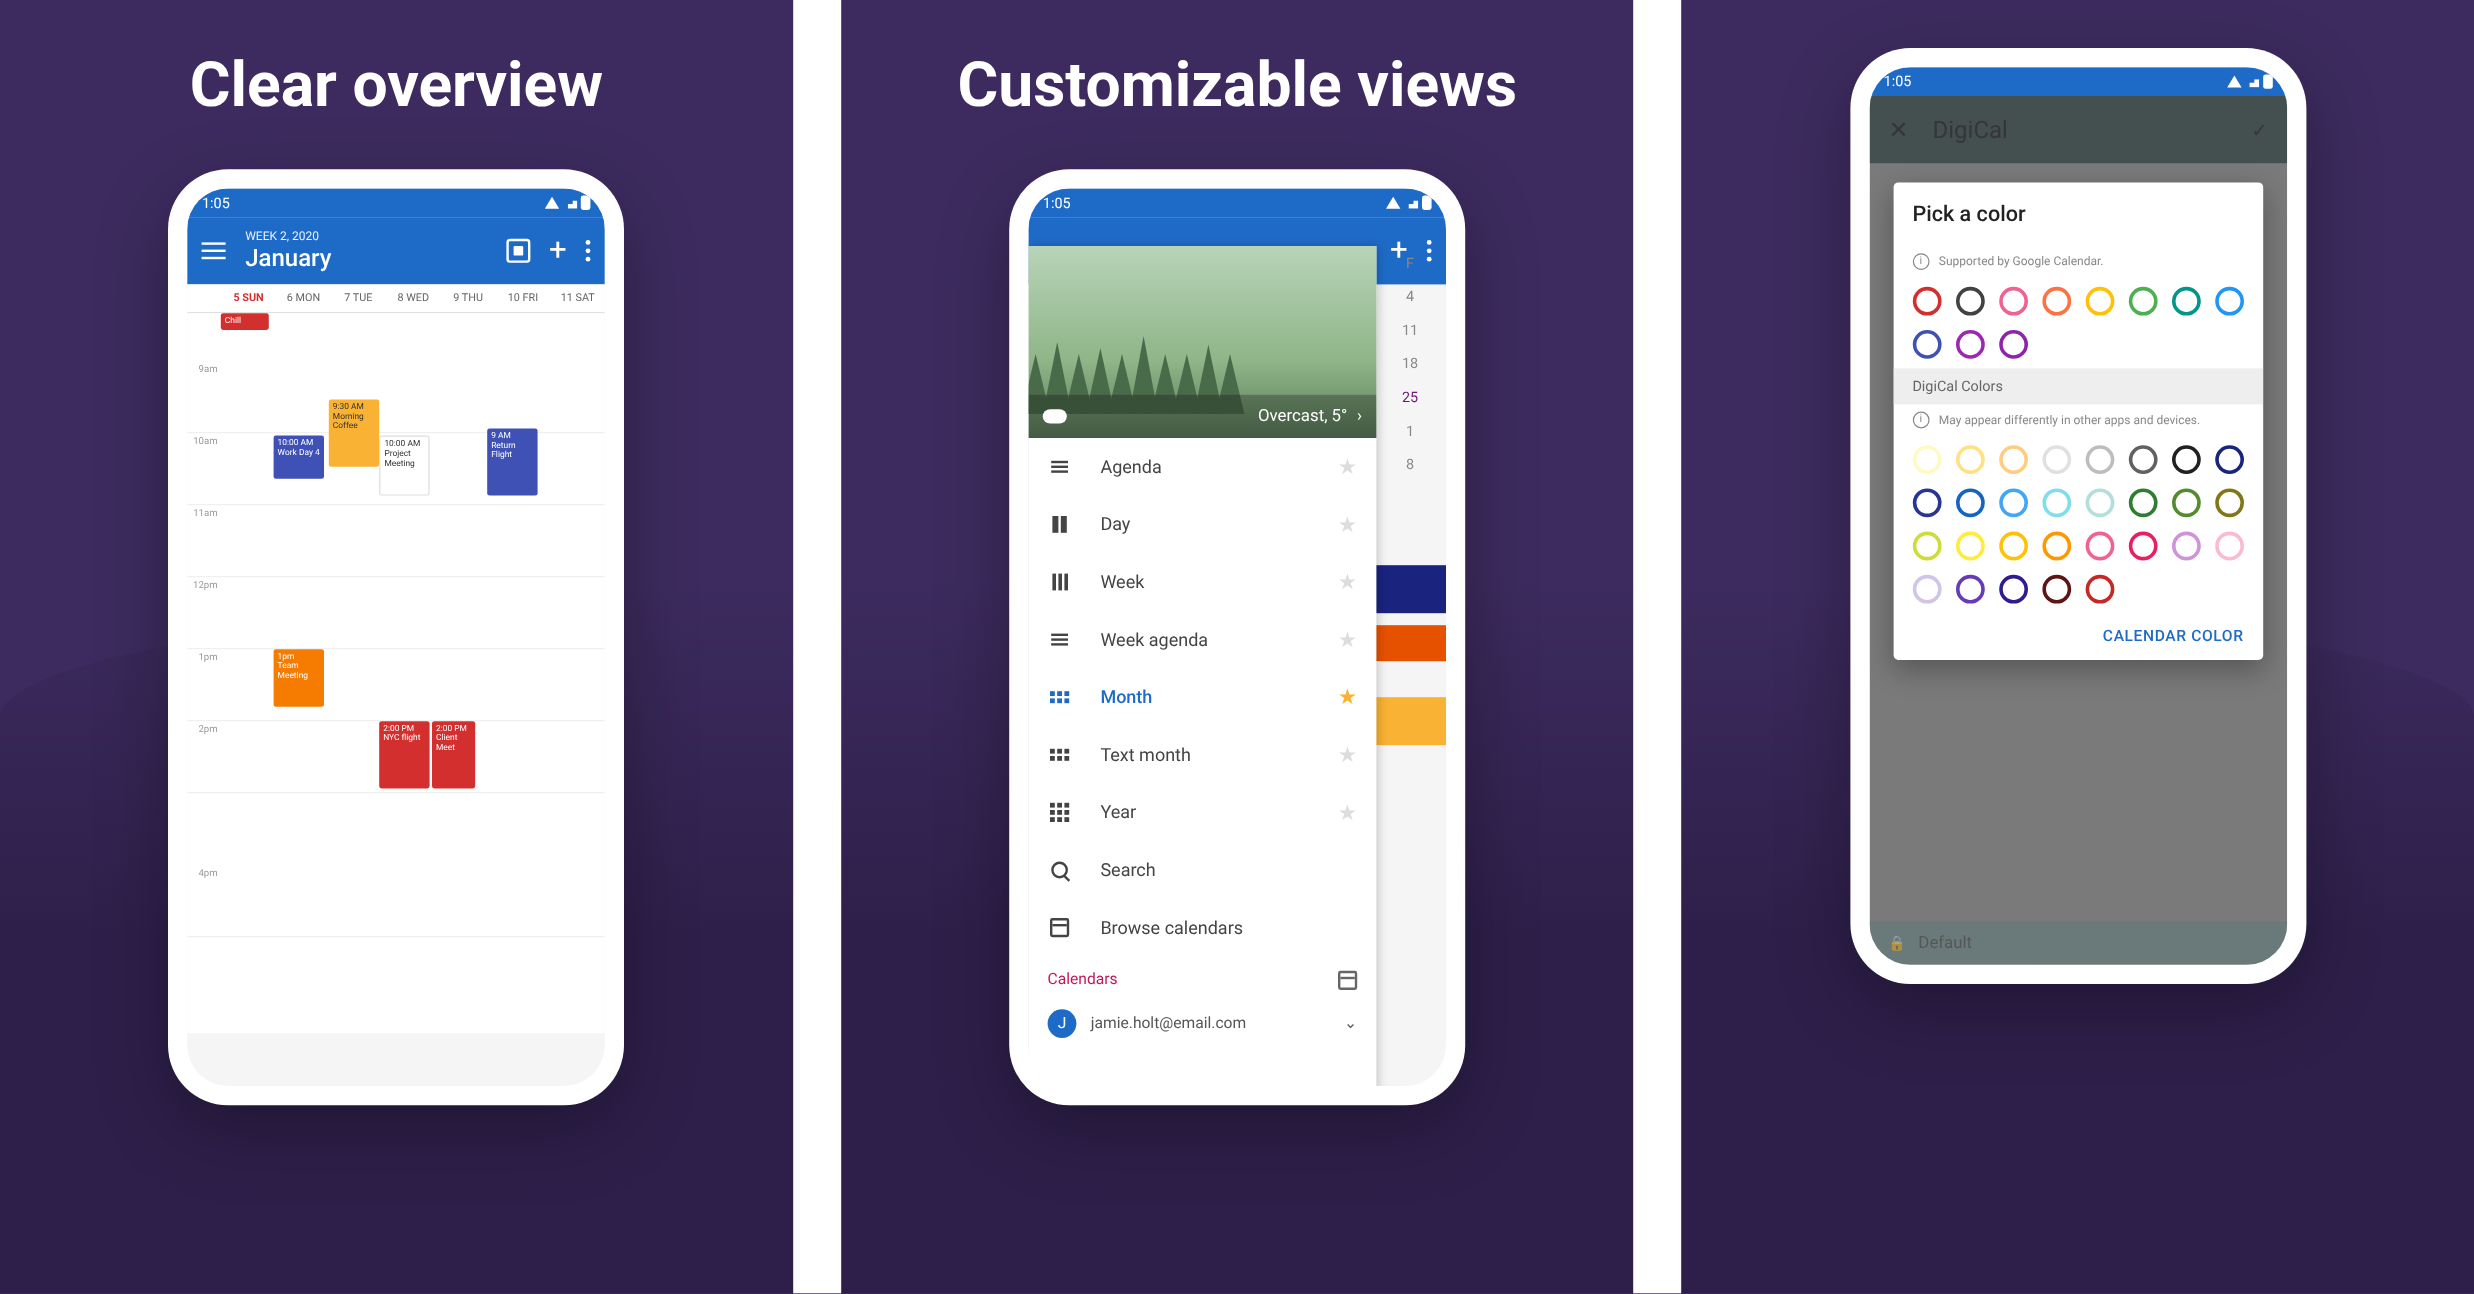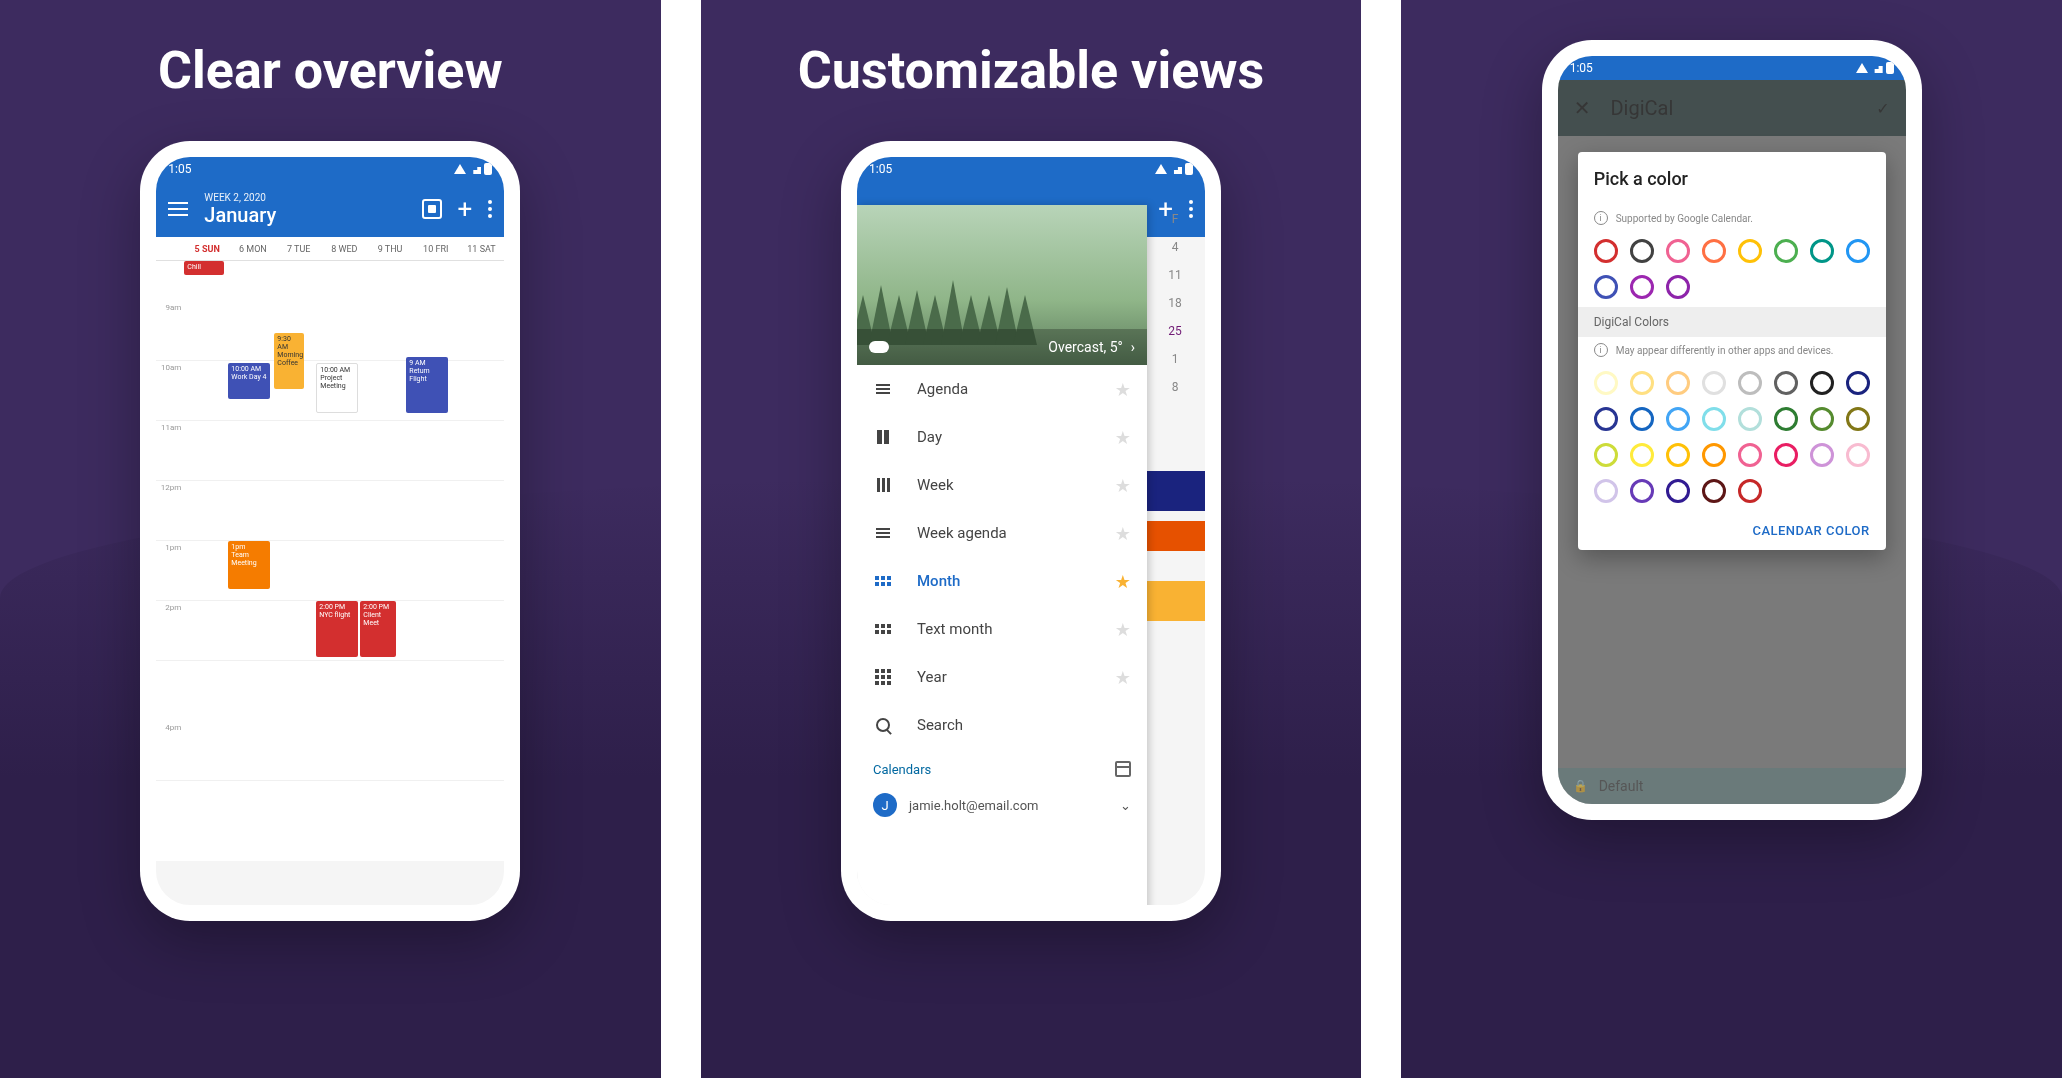--- a/index.html
+++ b/index.html
@@ -50,21 +50,21 @@
 .trees{position:absolute;bottom:20px;left:0;right:0;height:60px;display:flex;align-items:flex-end}
 .tree{width:0;height:0;border-left:12px solid transparent;border-right:12px solid transparent;border-bottom:50px solid #4a6b4a;margin-left:-6px}
 .weather-bar{position:absolute;bottom:0;left:0;right:0;height:36px;background:rgba(0,0,0,.25);display:flex;align-items:center;padding:0 12px;color:#fff;font-size:14px}
 .cloud{width:20px;height:12px;background:#fff;border-radius:12px;margin-right:auto}
 .chev{margin-left:8px}
 .drawer-item{height:48px;display:flex;align-items:center;padding:0 16px;font-size:15px;color:#444}
 .drawer-item.active{color:#1e6bc7;font-weight:500}
 .drawer-icon{width:20px;height:20px;margin-right:24px;display:flex;align-items:center;justify-content:center}
 .star{margin-left:auto;color:#ddd;font-size:18px}
 .star.on{color:#f9b233}
-.drawer-section{padding:12px 16px 8px;font-size:13px;color:#0369a1;display:flex;justify-content:space-between;align-items:center}
+.drawer-section{padding:12px 16px 8px;font-size:13px;color:#be185d;display:flex;justify-content:space-between;}
 .account{display:flex;align-items:center;padding:8px 16px;font-size:13px;color:#555}
 .avatar{width:24px;height:24px;border-radius:50%;background:#1e6bc7;color:#fff;display:flex;align-items:center;justify-content:center;font-size:13px;margin-right:12px}
 .p3-overlay{background:rgba(0,0,0,.5);position:absolute;inset:0}
 .p3-appbar{background:#5a7a7a;height:56px;display:flex;align-items:center;padding:0 16px;color:#333;opacity:.7}
 .p3-close{font-size:20px;margin-right:20px}
 .p3-check{margin-left:auto}
 .dialog{position:absolute;top:72px;left:20px;right:20px;background:#fff;border-radius:4px;box-shadow:0 8px 24px rgba(0,0,0,.3);overflow:hidden}
 .dialog-title{font-size:18px;font-weight:500;padding:16px;color:#222}
 .section-header{background:#eee;padding:8px 16px;font-size:12px;color:#666}
 .section-note{display:flex;align-items:center;padding:6px 16px;font-size:10px;color:#888;gap:8px}
@@ -147,21 +147,21 @@
             </div>
         <div class="hour-row" style="top:280px">
               <div class="hour-label">1pm</div>
             </div>
         <div class="hour-row" style="top:340px">
               <div class="hour-label">2pm</div>
             </div>
         <div class="hour-row" style="top:460px">
               <div class="hour-label">4pm</div>
             </div>
-        <div class="event ev-yellow" style="top:72px;left:118px;width:30px;height:56px">
+        <div class="event ev-yellow" style="top:72px;left:118px;width:42px;height:56px">
               <div>9:30 AM</div>
               <div>Morning Coffee</div>
             </div>
         <div class="event ev-blue" style="top:102px;left:72px;width:42px;height:36px">
               <div>10:00 AM</div>
               <div>Work Day 4</div>
             </div>
         <div class="event ev-white" style="top:102px;left:160px;width:42px;height:50px">
               <div>10:00 AM</div>
               <div>Project Meeting</div>
@@ -329,20 +329,26 @@
                   </div>
                 </div>
                 <span>Year</span>
                 <span class="star">★</span>
               </div>
           <div class="drawer-item">
                 <div class="drawer-icon">
                   <div class="search-icon"></div>
                 </div>
                 <span>Search</span>
+              </div>
+          <div class="drawer-item">
+                <div class="drawer-icon">
+                  <div class="cal-icon"></div>
+                </div>
+                <span>Browse calendars</span>
               </div>
           <div class="drawer-section">
                 <span>Calendars</span>
                 <div class="cal-icon" style="color:#666"></div>
               </div>
           <div class="account">
                 <div class="avatar">J</div>
                 <span>jamie.holt@email.com</span>
                 <span style="margin-left:auto">⌄</span>
               </div>

